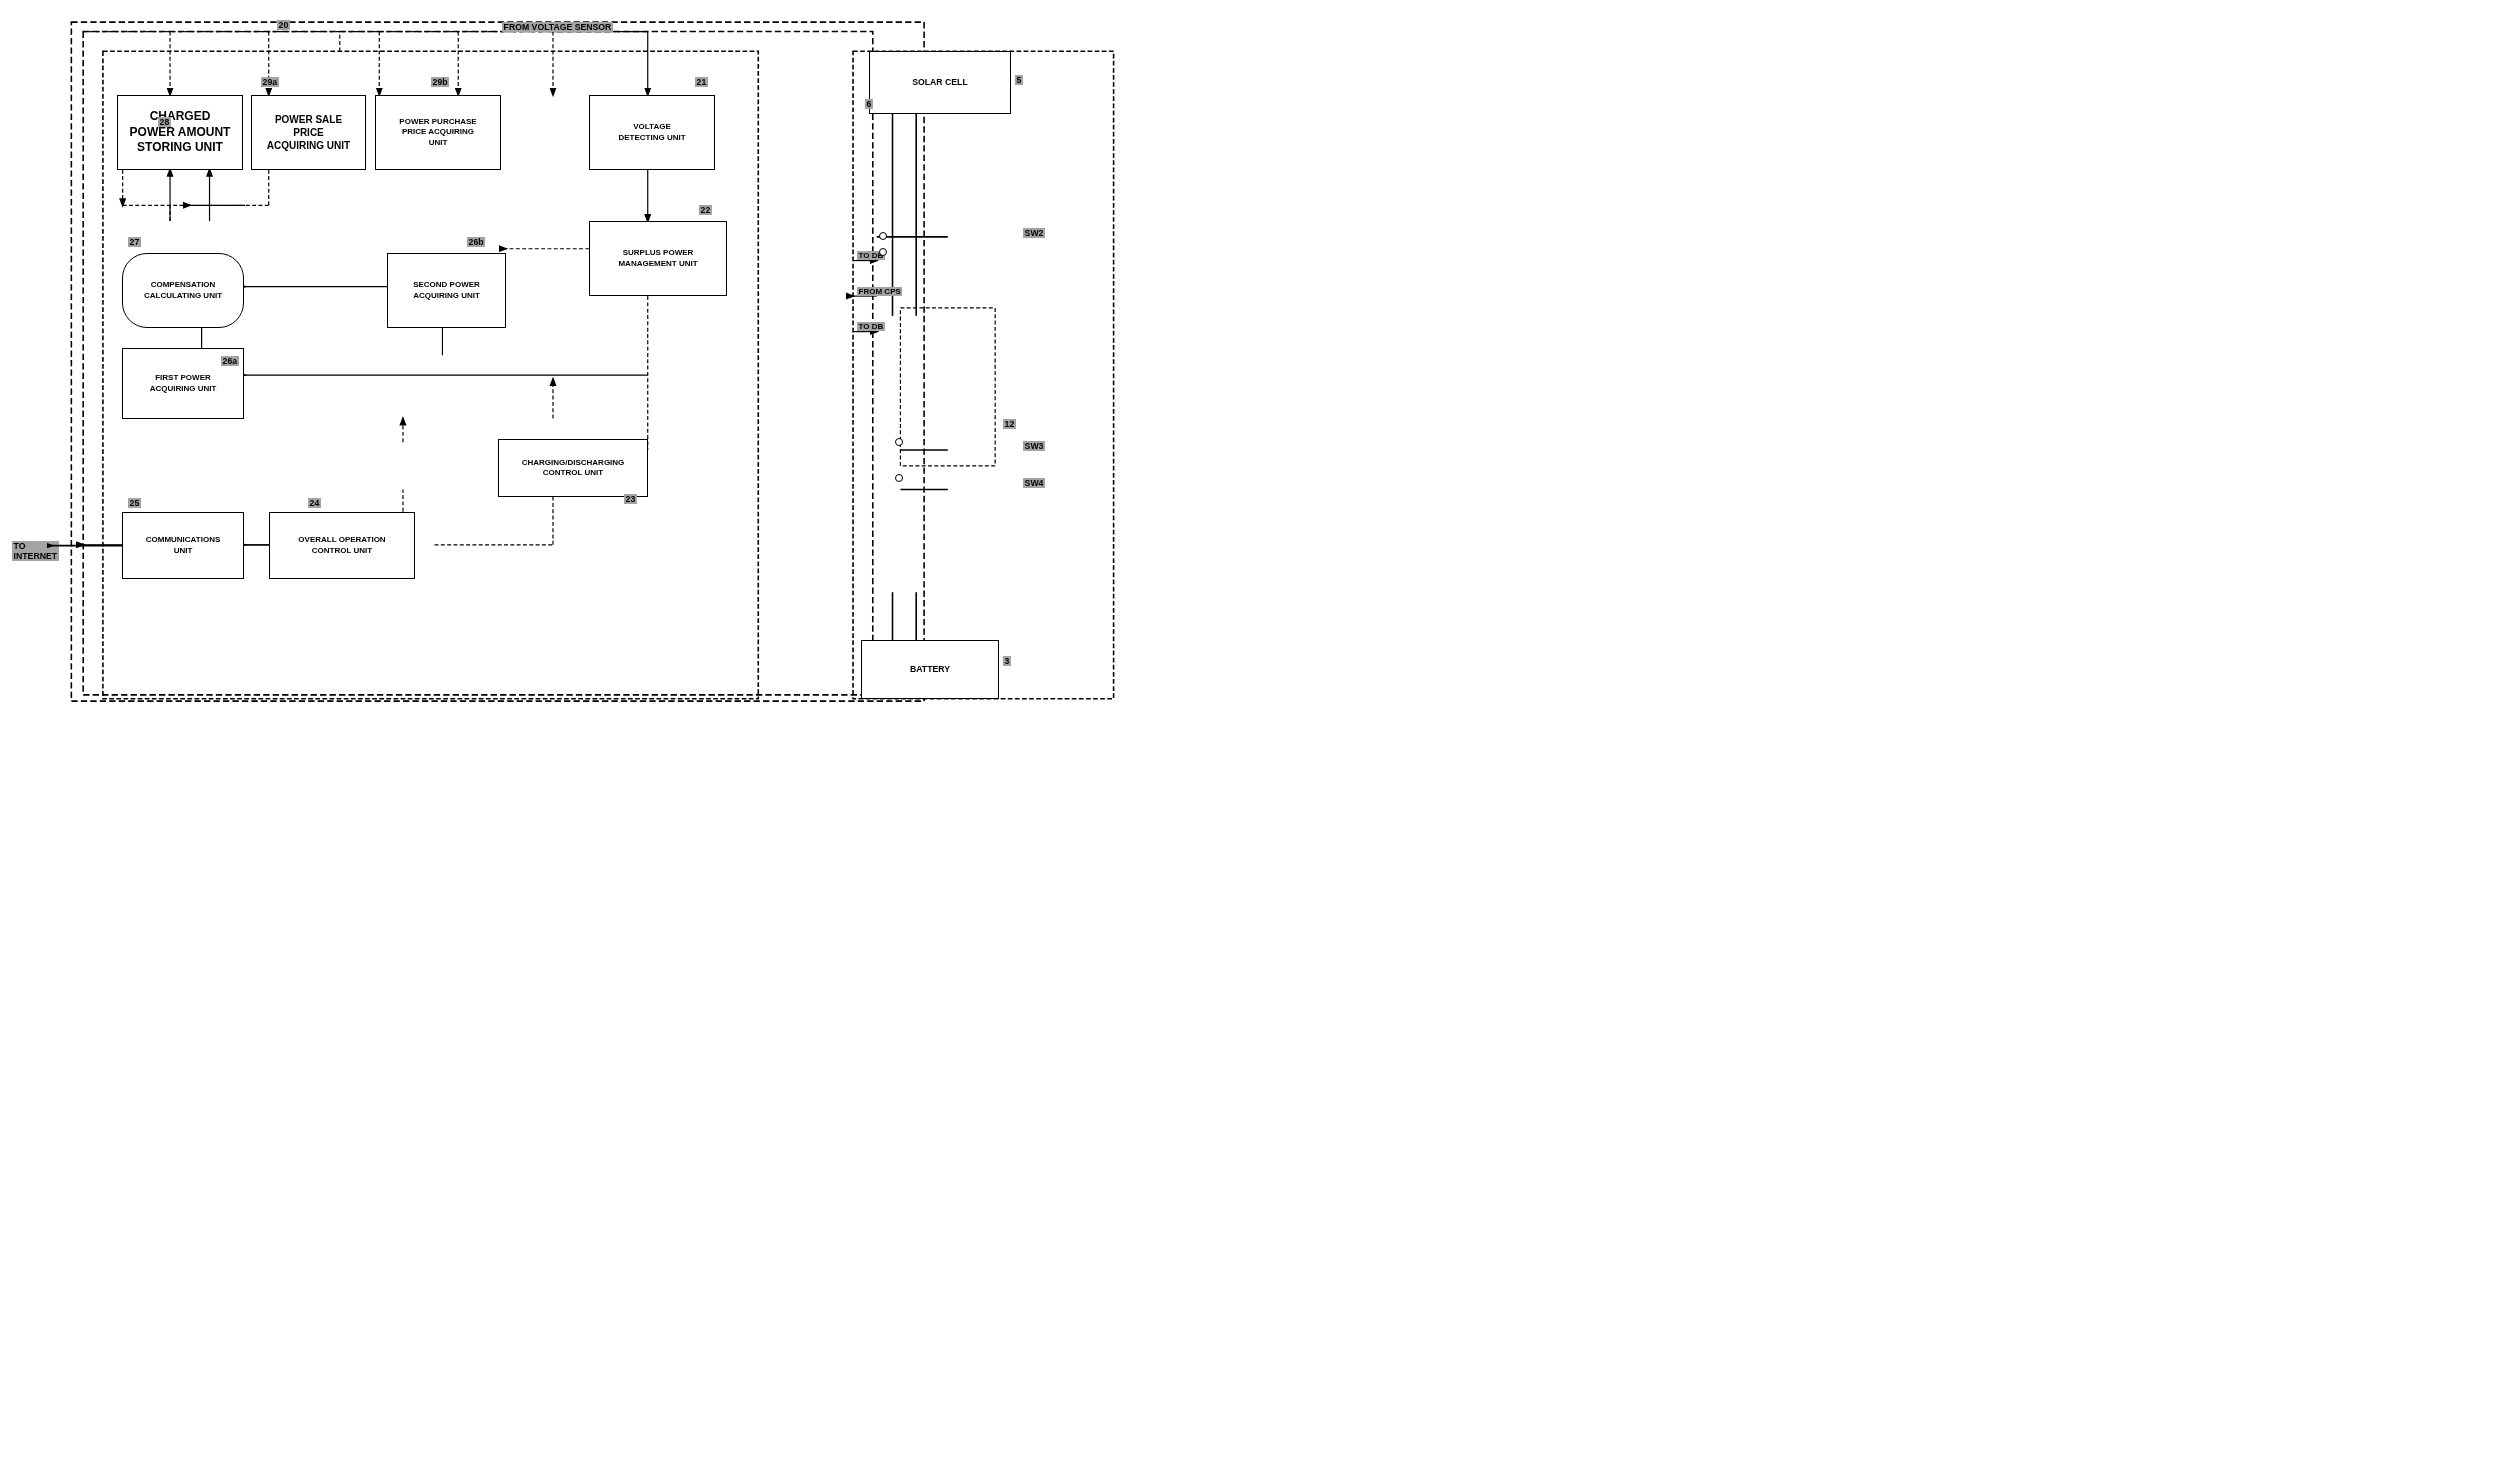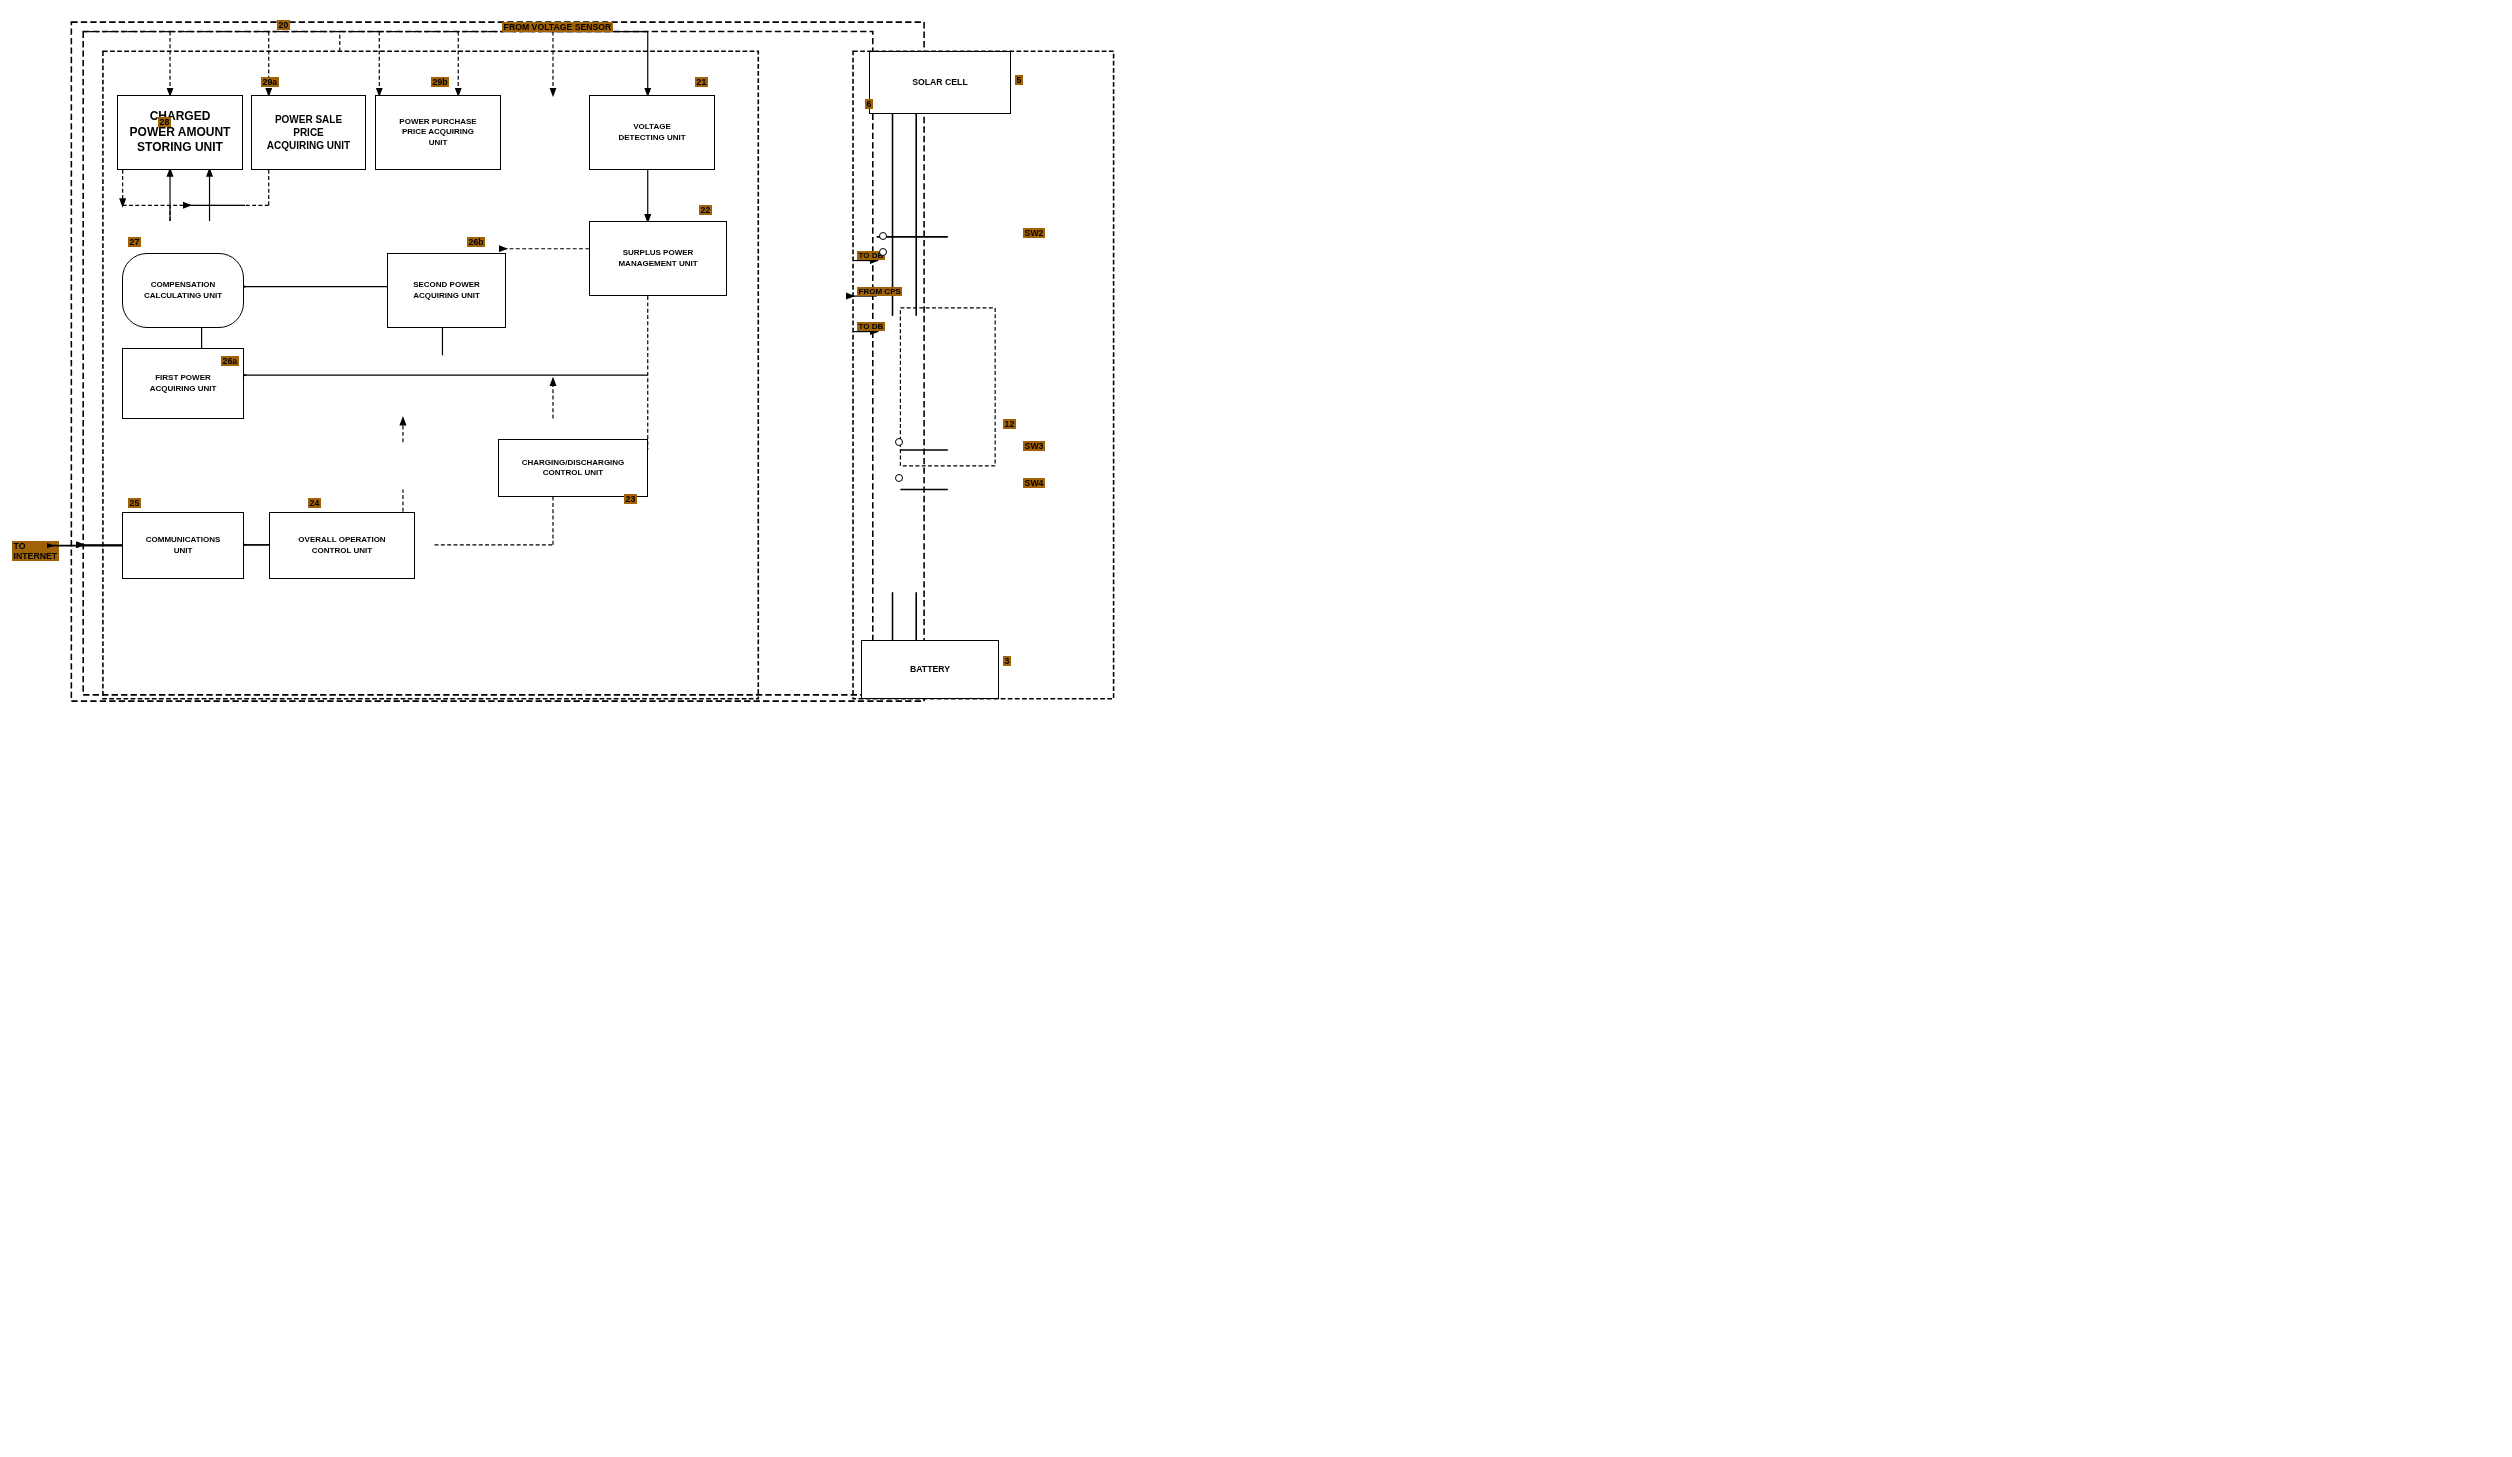--- a/index.html
+++ b/index.html
@@ -29,21 +29,21 @@
       font-size: 8.7px;
       font-weight: bold;
       line-height: 1.3;
       padding: 4px;
     }
     
     .label {
       position: absolute;
       font-size: 8.7px;
       font-weight: bold;
-      background: #a16207;
+      background: #a3a3a3;
       padding: 0 1.6px;
     }
     
     .svg-overlay {
       position: absolute;
       top: 0; left: 0;
       width: 1256px;
       height: 728px;
       pointer-events: none;
     }

